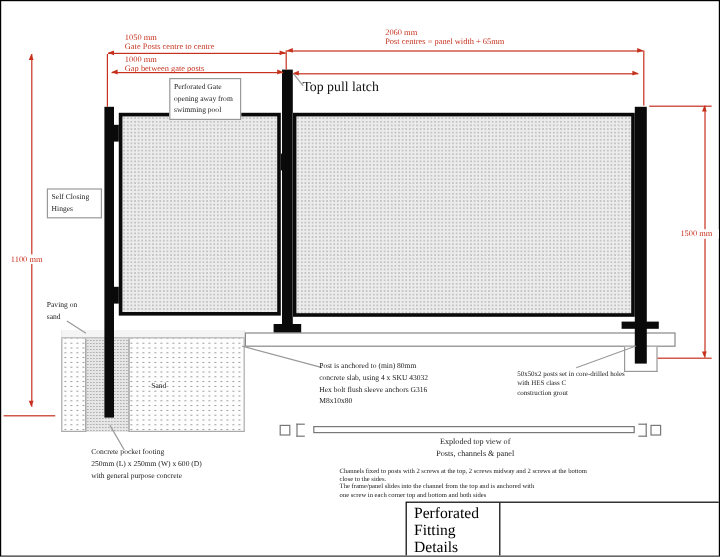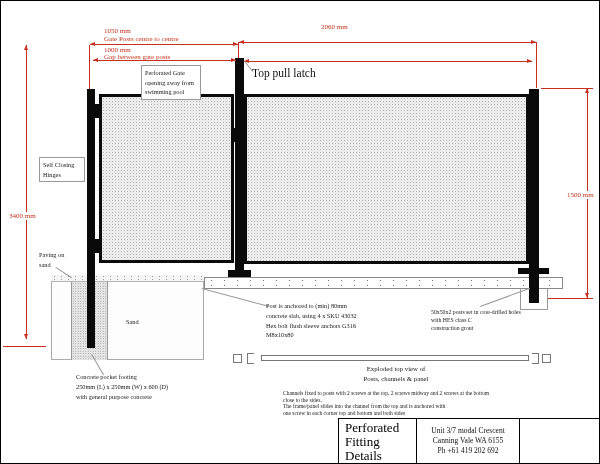--- a/index.html
+++ b/index.html
@@ -93,21 +93,22 @@
   <div class="rl" style="left:586px;top:87px;width:1px;height:210px"></div>
   <div class="rl" style="left:547px;top:297px;width:45px;height:1px"></div>
   <div class="ar ar-u" style="left:584px;top:87px"></div>
   <div class="ar ar-d" style="left:584px;top:292px"></div>
 
   <div class="red-label" style="left:103px;top:26px;width:120px">1050 mm</div>
   <div class="red-label" style="left:103px;top:34px;width:120px">Gate Posts centre to centre</div>
   <div class="red-label" style="left:103px;top:45px;width:120px">1000 mm</div>
   <div class="red-label" style="left:103px;top:52px;width:120px">Gap between gate posts</div>
   <div class="red-label" style="left:320px;top:22px;width:140px">2060 mm</div>
-  <div class="red-label wbg" style="left:8px;top:211px;width:36px">3400 mm</div>
+  <div class="red-label" style="left:320px;top:30px;width:140px">Post centres = panel width + 65mm</div>
+  <div class="red-label wbg" style="left:8px;top:211px;width:36px">1100 mm</div>
   <div class="red-label wbg" style="left:566px;top:190px;width:38px">1500 mm</div>
 
   <div class="leader" style="left:244px;top:60px;width:13px;transform:rotate(52deg)"></div>
   <div class="leader" style="left:55px;top:266px;width:19px;transform:rotate(33deg)"></div>
   <div class="leader" style="left:91px;top:353px;width:24px;transform:rotate(60deg)"></div>
   <div class="leader" style="left:201px;top:287px;width:69px;transform:rotate(15deg)"></div>
   <div class="leader" style="left:479px;top:305px;width:53px;transform:rotate(-20deg)"></div>
 
   <div class="cbox" style="left:140px;top:64px;width:60px">Perforated Gate
 opening away from
@@ -139,18 +140,15 @@
 
   <div class="note" style="left:282px;top:389px;width:310px;font-size:5.5px;line-height:6.5px">Channels fixed to posts with 2 screws at the top, 2 screws midway and 2 screws at the bottom
 close to the sides.
 The frame/panel slides into the channel from the top and is anchored with
 one screw in each corner top and bottom and both sides</div>
 
   <div class="tb">
     <div class="tb-c1">Perforated
 Fitting
 Details</div>
-    <div class="tb-c2">Unit 3/7 modal Crescent
-Canning Vale WA 6155
-Ph +61 419 202 692</div>
   </div>
 
 </div>
 
 </body></html>

